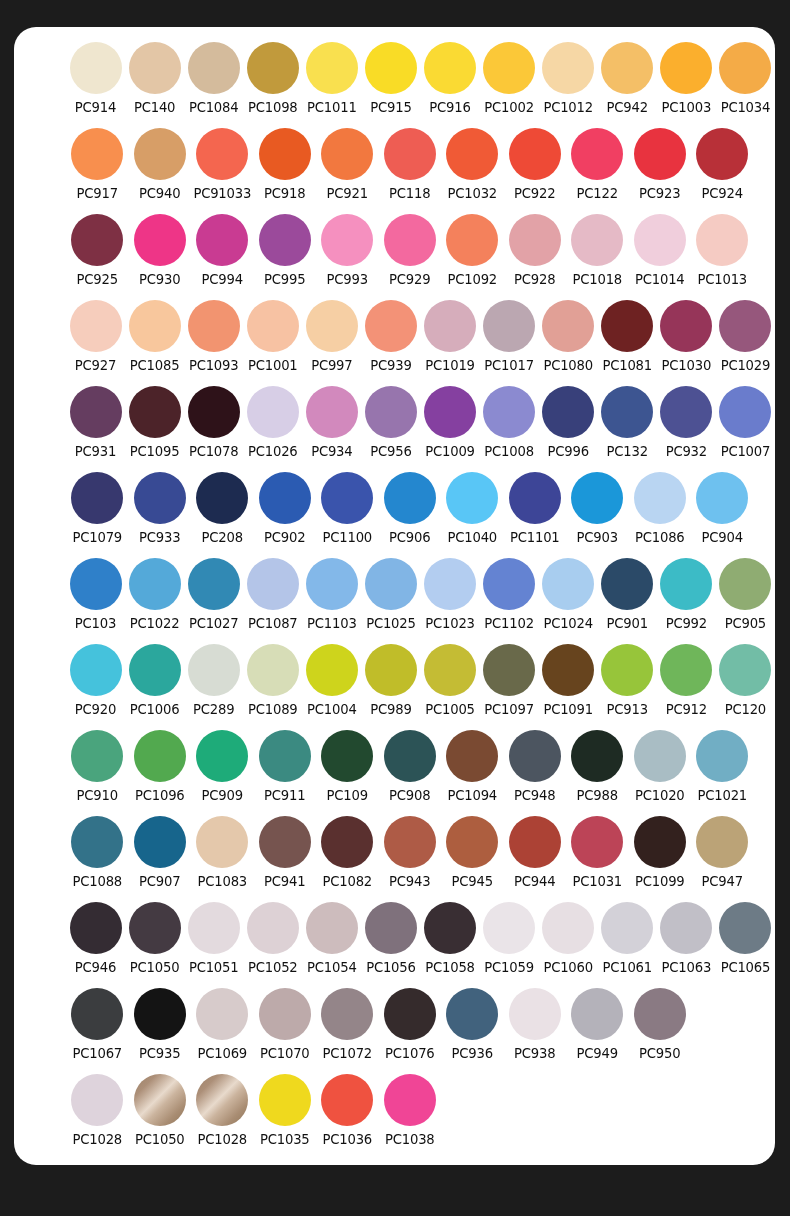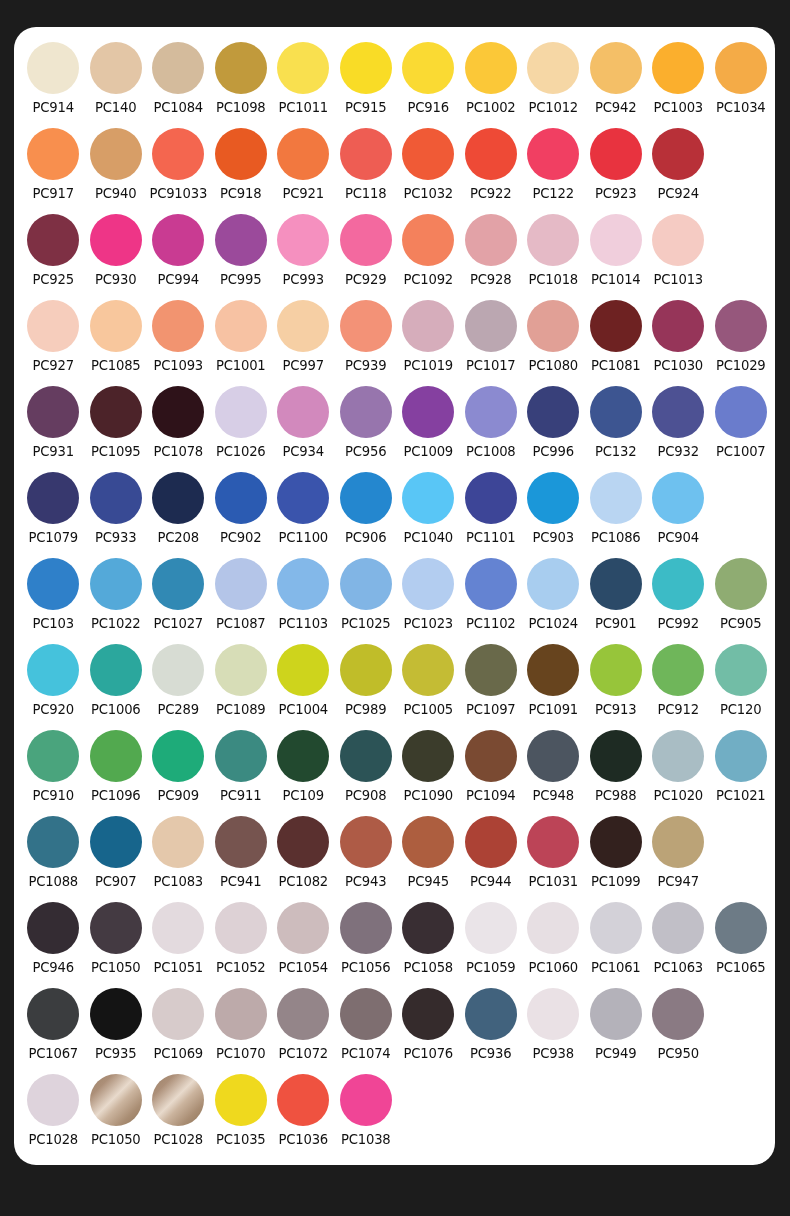--- a/index.html
+++ b/index.html
@@ -23,20 +23,21 @@
     height: 1138px;
     background: #ffffff;
     border-radius: 22px;
     overflow: hidden;
   }
   #rows {
     position: absolute;
     left: 0;
     top: 13px;
     width: 761px;
+    padding-left: 44px;
   }
   .swatch-row {
     display: flex;
     flex-direction: row;
     justify-content: flex-start;
     align-items: flex-start;
     height: 86px;
     padding-left: 8px;
   }
   .swatch-cell {
@@ -477,24 +478,20 @@
         </div>
         <div class="swatch-cell">
           <div class="swatch-dot" style="background: rgb(34, 73, 47);"></div>
           <div class="swatch-label">PC109</div>
         </div>
         <div class="swatch-cell">
           <div class="swatch-dot" style="background: rgb(44, 83, 86);"></div>
           <div class="swatch-label">PC908</div>
         </div>
         <div class="swatch-cell">
-          <div class="swatch-dot" style="background: rgb(59, 60, 43);"></div>
-          <div class="swatch-label">PC1090</div>
-        </div>
-        <div class="swatch-cell">
           <div class="swatch-dot" style="background: rgb(122, 74, 50);"></div>
           <div class="swatch-label">PC1094</div>
         </div>
         <div class="swatch-cell">
           <div class="swatch-dot" style="background: rgb(76, 85, 96);"></div>
           <div class="swatch-label">PC948</div>
         </div>
         <div class="swatch-cell">
           <div class="swatch-dot" style="background: rgb(30, 43, 35);"></div>
           <div class="swatch-label">PC988</div>
@@ -617,24 +614,20 @@
           <div class="swatch-dot" style="background: rgb(215, 203, 203);"></div>
           <div class="swatch-label">PC1069</div>
         </div>
         <div class="swatch-cell">
           <div class="swatch-dot" style="background: rgb(189, 170, 170);"></div>
           <div class="swatch-label">PC1070</div>
         </div>
         <div class="swatch-cell">
           <div class="swatch-dot" style="background: rgb(148, 133, 137);"></div>
           <div class="swatch-label">PC1072</div>
-        </div>
-        <div class="swatch-cell">
-          <div class="swatch-dot" style="background: rgb(126, 110, 112);"></div>
-          <div class="swatch-label">PC1074</div>
         </div>
         <div class="swatch-cell">
           <div class="swatch-dot" style="background: rgb(53, 43, 44);"></div>
           <div class="swatch-label">PC1076</div>
         </div>
         <div class="swatch-cell">
           <div class="swatch-dot" style="background: rgb(65, 98, 125);"></div>
           <div class="swatch-label">PC936</div>
         </div>
         <div class="swatch-cell">

